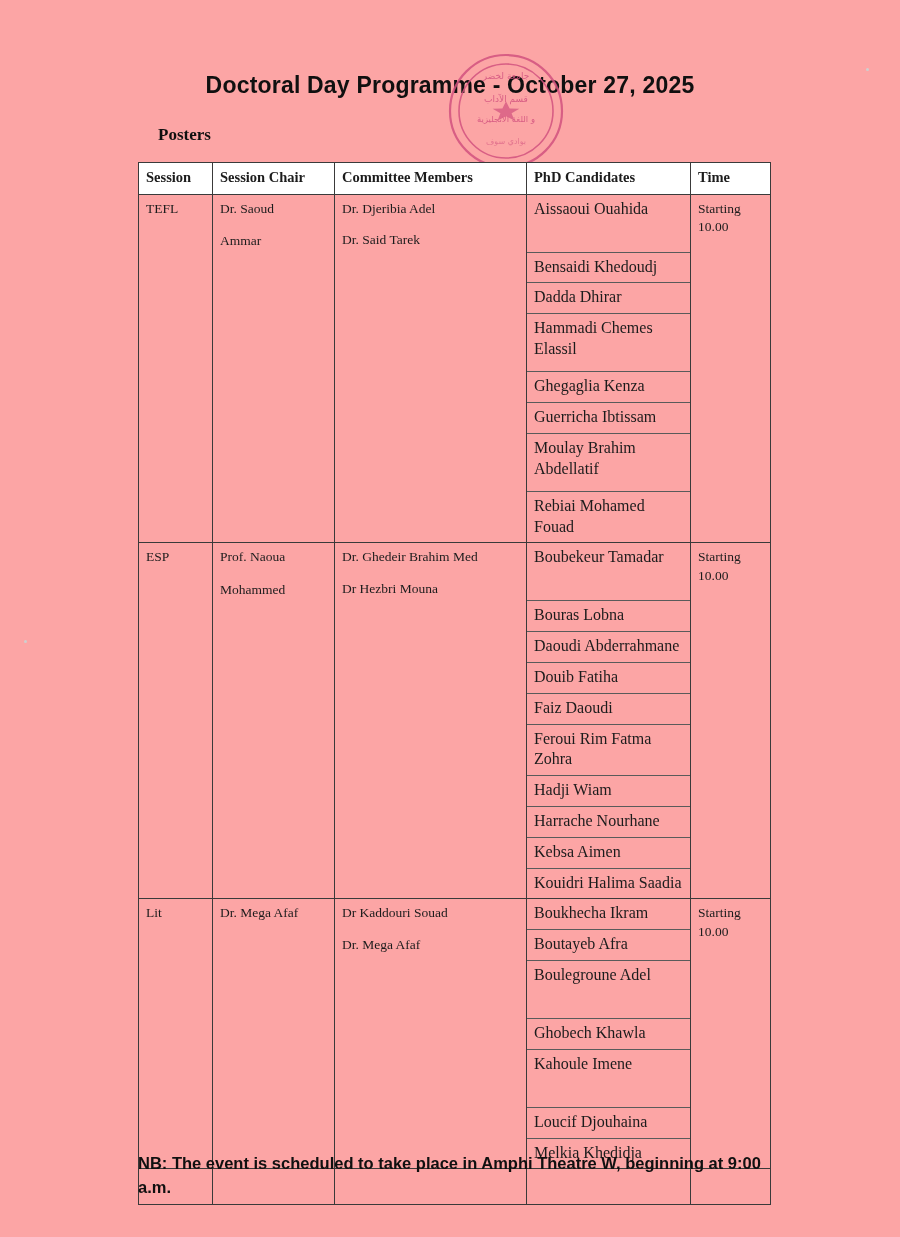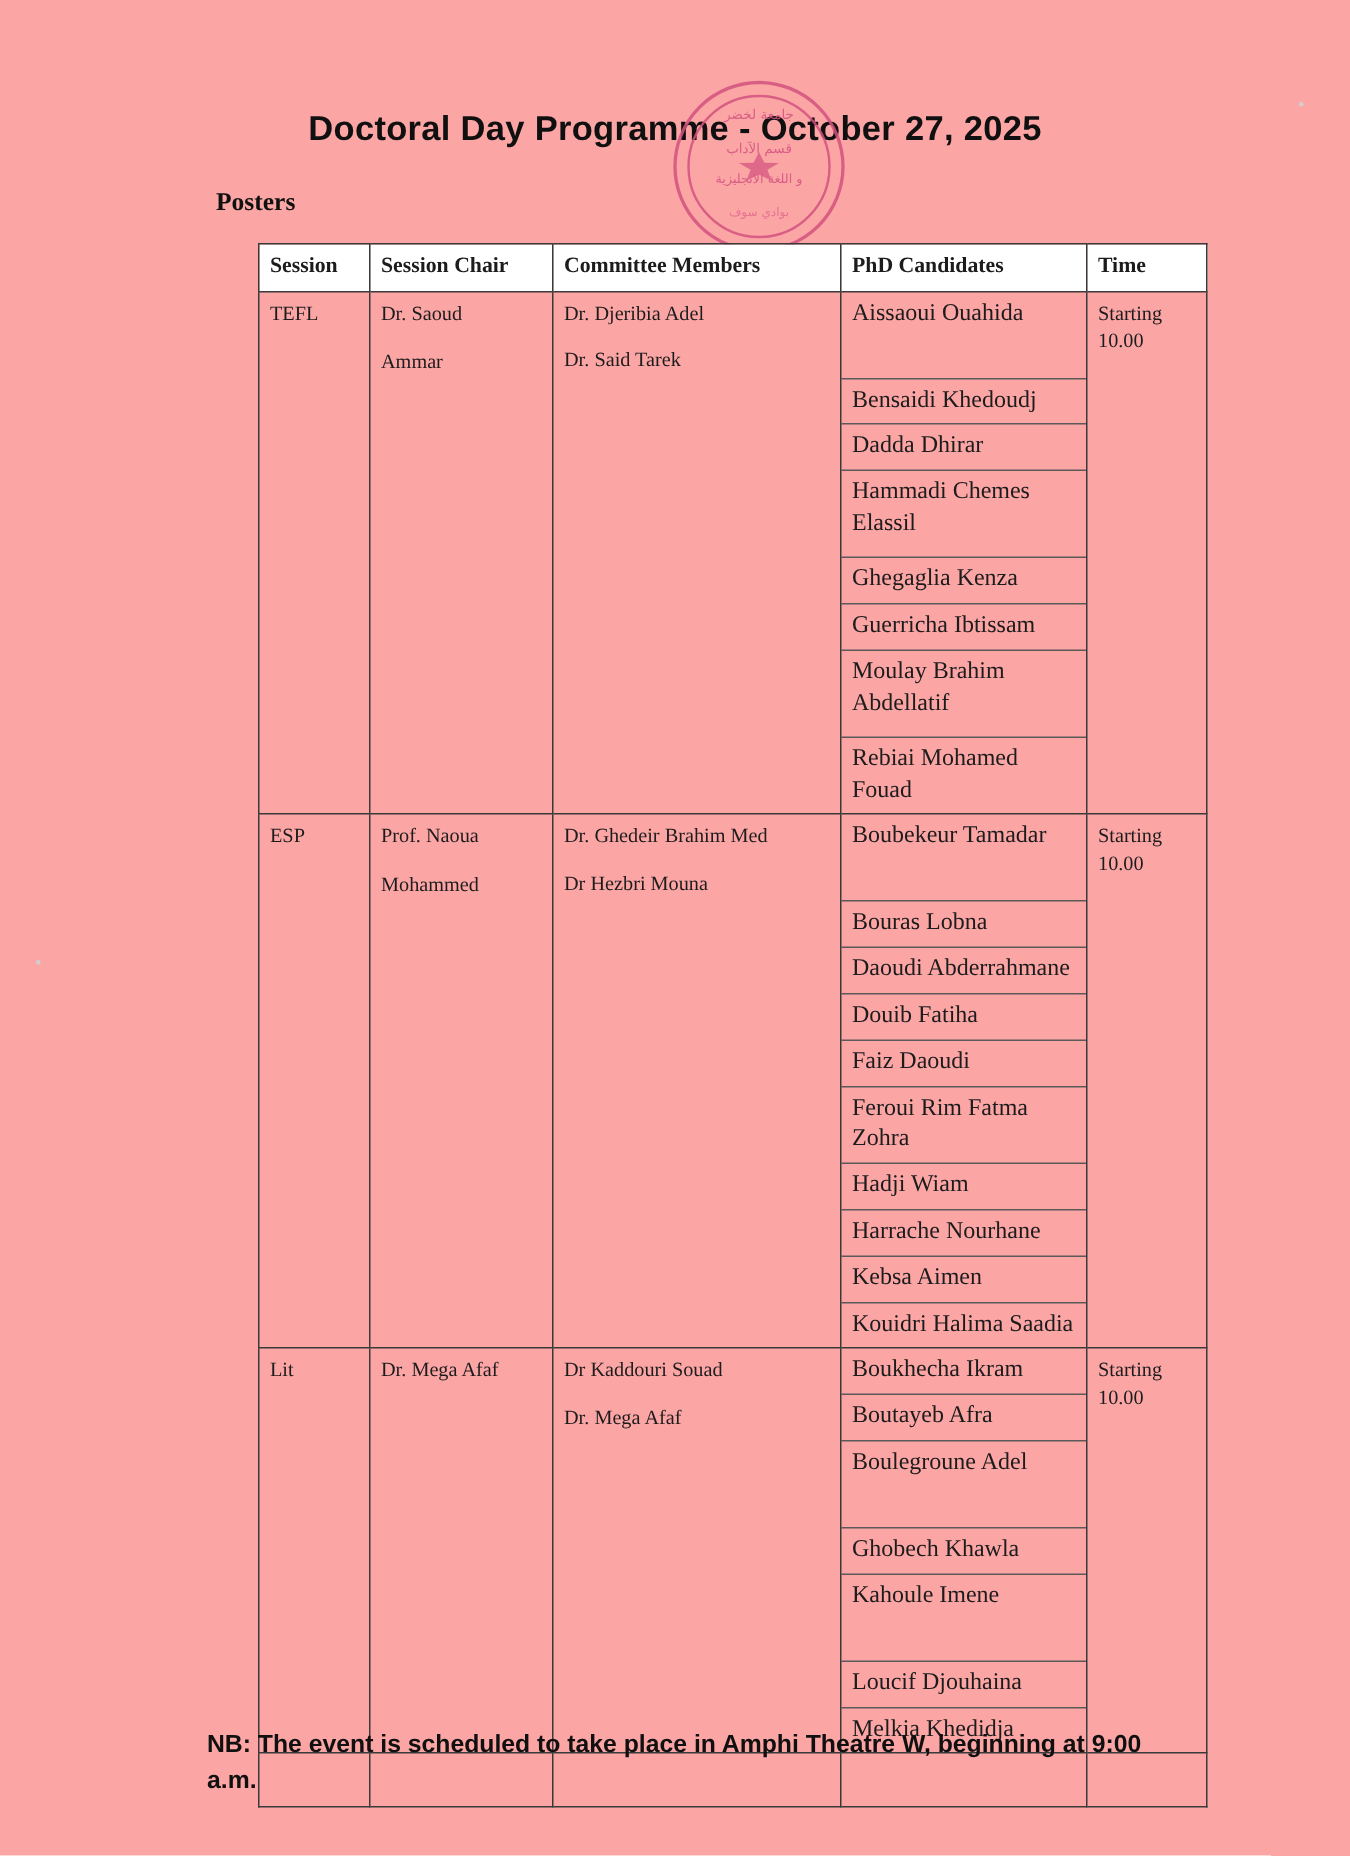--- a/index.html
+++ b/index.html
@@ -32,21 +32,21 @@
     font-family: "Liberation Sans", sans-serif;
     font-weight: bold;
     font-size: 23px;
     letter-spacing: 0.2px;
     color: #101010;
   }
 
   .section-label {
     position: absolute;
     top: 125px;
-    left: 144px;
+    left: 158px;
     font-family: "Liberation Serif", serif;
     font-weight: bold;
     font-size: 17px;
     color: #101010;
   }
 
   
   .stamp {
     position: absolute;
     left: 447px;
@@ -63,21 +63,20 @@
     left: 138px;
     top: 162px;
     width: 632px;
   }
   table.prog {
     border-collapse: collapse;
     width: 632px;
     table-layout: fixed;
     font-size: 13.5px;
     color: #1c1c1c;
-    margin-left: 34px;
   }
   table.prog td, table.prog th {
     border: 1px solid #3a3a3a;
     vertical-align: top;
     padding: 5px 6px 6px 7px;
     line-height: 1.35;
   }
   thead th {
     font-weight: bold;
     font-size: 14.5px;

